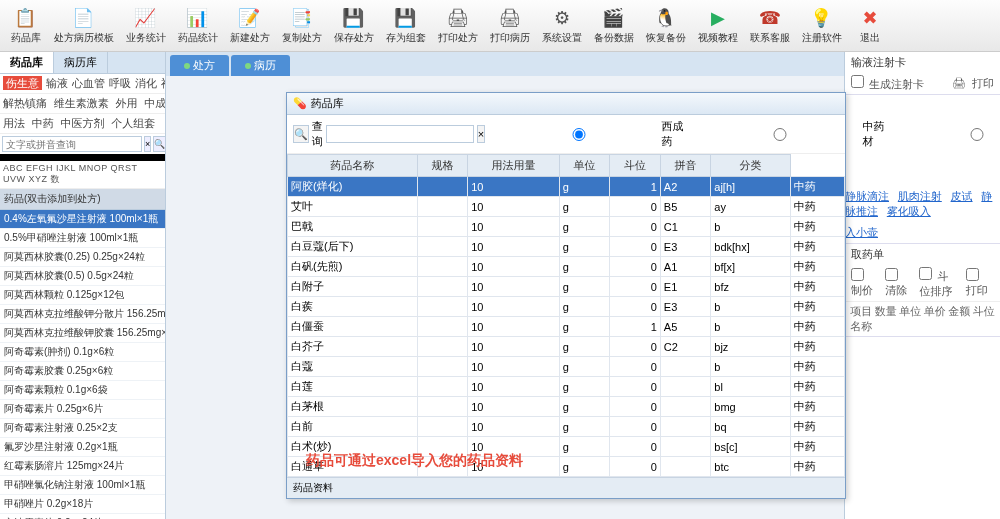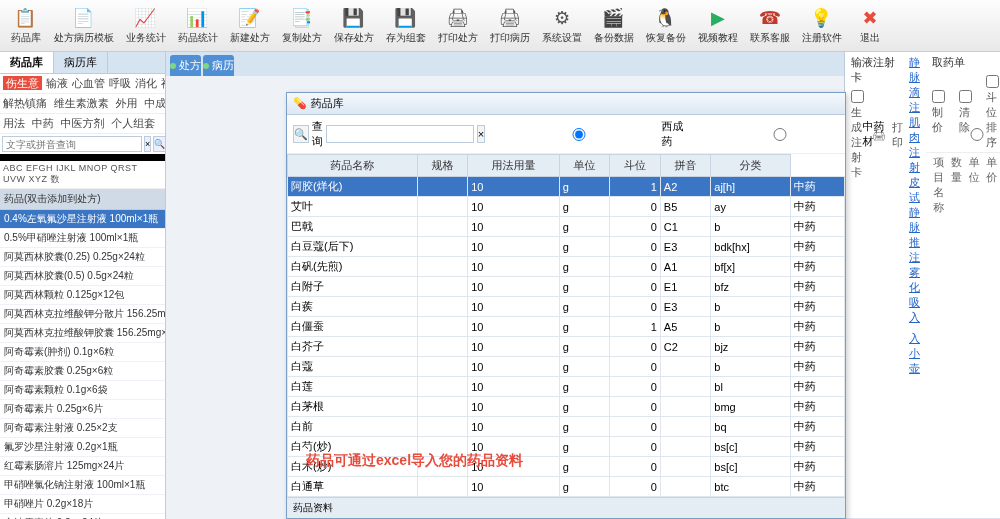--- a/index.html
+++ b/index.html
@@ -21,37 +21,37 @@
 .search-row .btn{width:16px;height:16px;margin-left:2px;border:1px solid #bcd;background:#eef;cursor:pointer;display:flex;align-items:center;justify-content:center;font-size:9px}
 .abc-row{padding:2px 3px;font-size:9px;color:#555;border-bottom:1px solid #eee;letter-spacing:0.5px}
 .list-header{background:#d0dae6;padding:3px 4px;font-size:10px;color:#333;border-bottom:1px solid #bcd}
 .drug-list{flex:1;overflow-y:auto}
 .drug-list::-webkit-scrollbar{width:14px}
 .drug-list::-webkit-scrollbar-thumb{background:#c0c8d0;border:1px solid #aaa}
 .drug-item{padding:2px 4px;border-bottom:1px solid #eef2f6;font-size:10px;color:#333;cursor:pointer;white-space:nowrap;overflow:hidden}
 .drug-item.sel{background:#3a76c4;color:#fff}
 .center-pane{flex:1;background:#eef2f7;position:relative}
 .center-tabs{height:24px;display:flex;background:#d6e4f2;padding-left:4px;align-items:flex-end}
-.center-tab{padding:3px 0;background:#4e8fd6;color:#fff;border-radius:3px 3px 0 0;margin-right:2px;cursor:pointer;display:flex;align-items:center;gap:3px}
+.center-tab{padding:3px 14px;background:#4e8fd6;color:#fff;border-radius:3px 3px 0 0;margin-right:2px;cursor:pointer;display:flex;align-items:center;gap:3px}
 .center-tab .dot{width:6px;height:6px;background:#7fd87f;border-radius:50%;display:inline-block}
 .dialog{position:absolute;left:120px;top:40px;width:560px;background:#fff;border:1px solid #7a9ec7;box-shadow:2px 2px 6px rgba(0,0,0,0.2)}
 .dlg-title{background:linear-gradient(#f4f8fc,#dce8f4);padding:3px 6px;border-bottom:1px solid #bcd;display:flex;align-items:center;gap:4px}
 .dlg-title .ico{color:#2a7;font-size:11px}
 .dlg-search{padding:4px 6px;display:flex;align-items:center;gap:3px;border-bottom:1px solid #eee}
 .dlg-search input{width:180px;border:1px solid #bcd;padding:2px}
 .dlg-search .mag{width:18px;height:18px;border:1px solid #bcd;background:#f4f4f4;cursor:pointer;display:flex;align-items:center;justify-content:center}
 .radio-grp{display:flex;gap:8px;margin-left:10px;font-size:10px}
 .radio-grp label{display:flex;align-items:center;gap:2px;cursor:pointer}
 .dlg-table{width:100%;border-collapse:collapse;font-size:10px}
 .dlg-table th{background:#e4ecf4;border:1px solid #c8d4e2;padding:3px 2px;font-weight:normal;color:#333}
 .dlg-table td{border:1px solid #e0e6ee;padding:2px 3px;background:#fff}
 .dlg-table tr.sel td{background:#3a76c4;color:#fff}
 .dlg-section{background:#e4ecf4;padding:3px 6px;border-top:1px solid #c8d4e2;font-size:10px}
 .callout{position:absolute;left:140px;top:400px;color:#e74c3c;font-size:14px;font-weight:bold}
-.right-pane{width:156px;background:#fff;border-left:1px solid #bcd;display:flex;flex-direction:row}
+.right-pane{width:156px;background:#fff;border-left:1px solid #bcd;display:flex;flex-direction:column}
 .r-section{border-bottom:1px solid #dde}
 .r-title{padding:3px 6px;color:#333;font-size:11px}
 .r-row{padding:2px 6px;font-size:10px;color:#555;display:flex;align-items:center;gap:6px}
 .r-row input[type=checkbox]{margin-right:2px}
 .r-links{padding:3px 0;font-size:10px}
 .r-links a{color:#26c;margin-right:6px;cursor:pointer;text-decoration:underline}
 .r-cols{display:flex;padding:2px 4px;font-size:10px;color:#666;border-top:1px solid #eee}
 .r-cols span{flex:1;text-align:center}
 </style>
 </head>
@@ -324,30 +324,20 @@
               <td>白前</td>
               <td></td>
               <td>10</td>
               <td>g</td>
               <td style="text-align:right">0</td>
               <td></td>
               <td>bq</td>
               <td>中药</td>
             </tr>
             <tr class="">
-              <td>白芍(炒)</td>
-              <td></td>
-              <td>10</td>
-              <td>g</td>
-              <td style="text-align:right">0</td>
-              <td></td>
-              <td>bs[c]</td>
-              <td>中药</td>
-            </tr>
-            <tr class="">
               <td>白术(炒)</td>
               <td></td>
               <td>10</td>
               <td>g</td>
               <td style="text-align:right">0</td>
               <td></td>
               <td>bs[c]</td>
               <td>中药</td>
             </tr>
             <tr class="">

